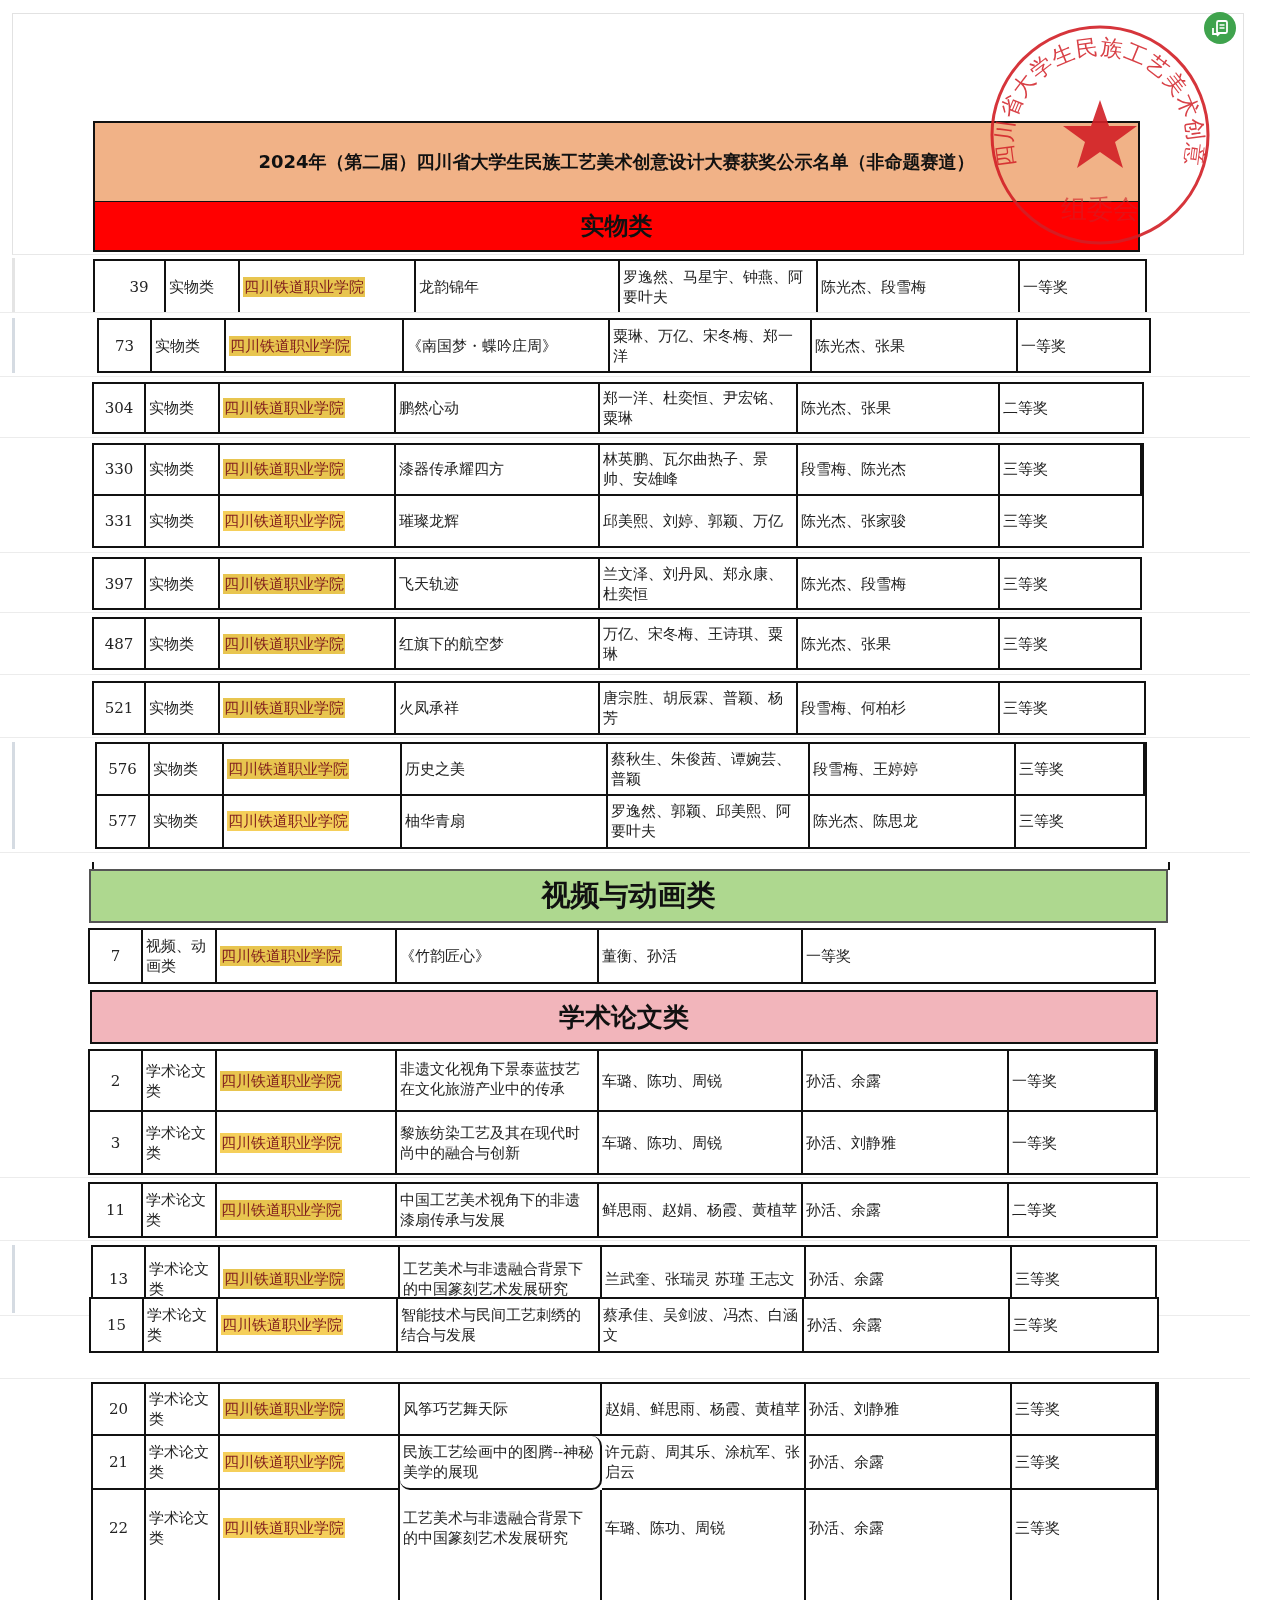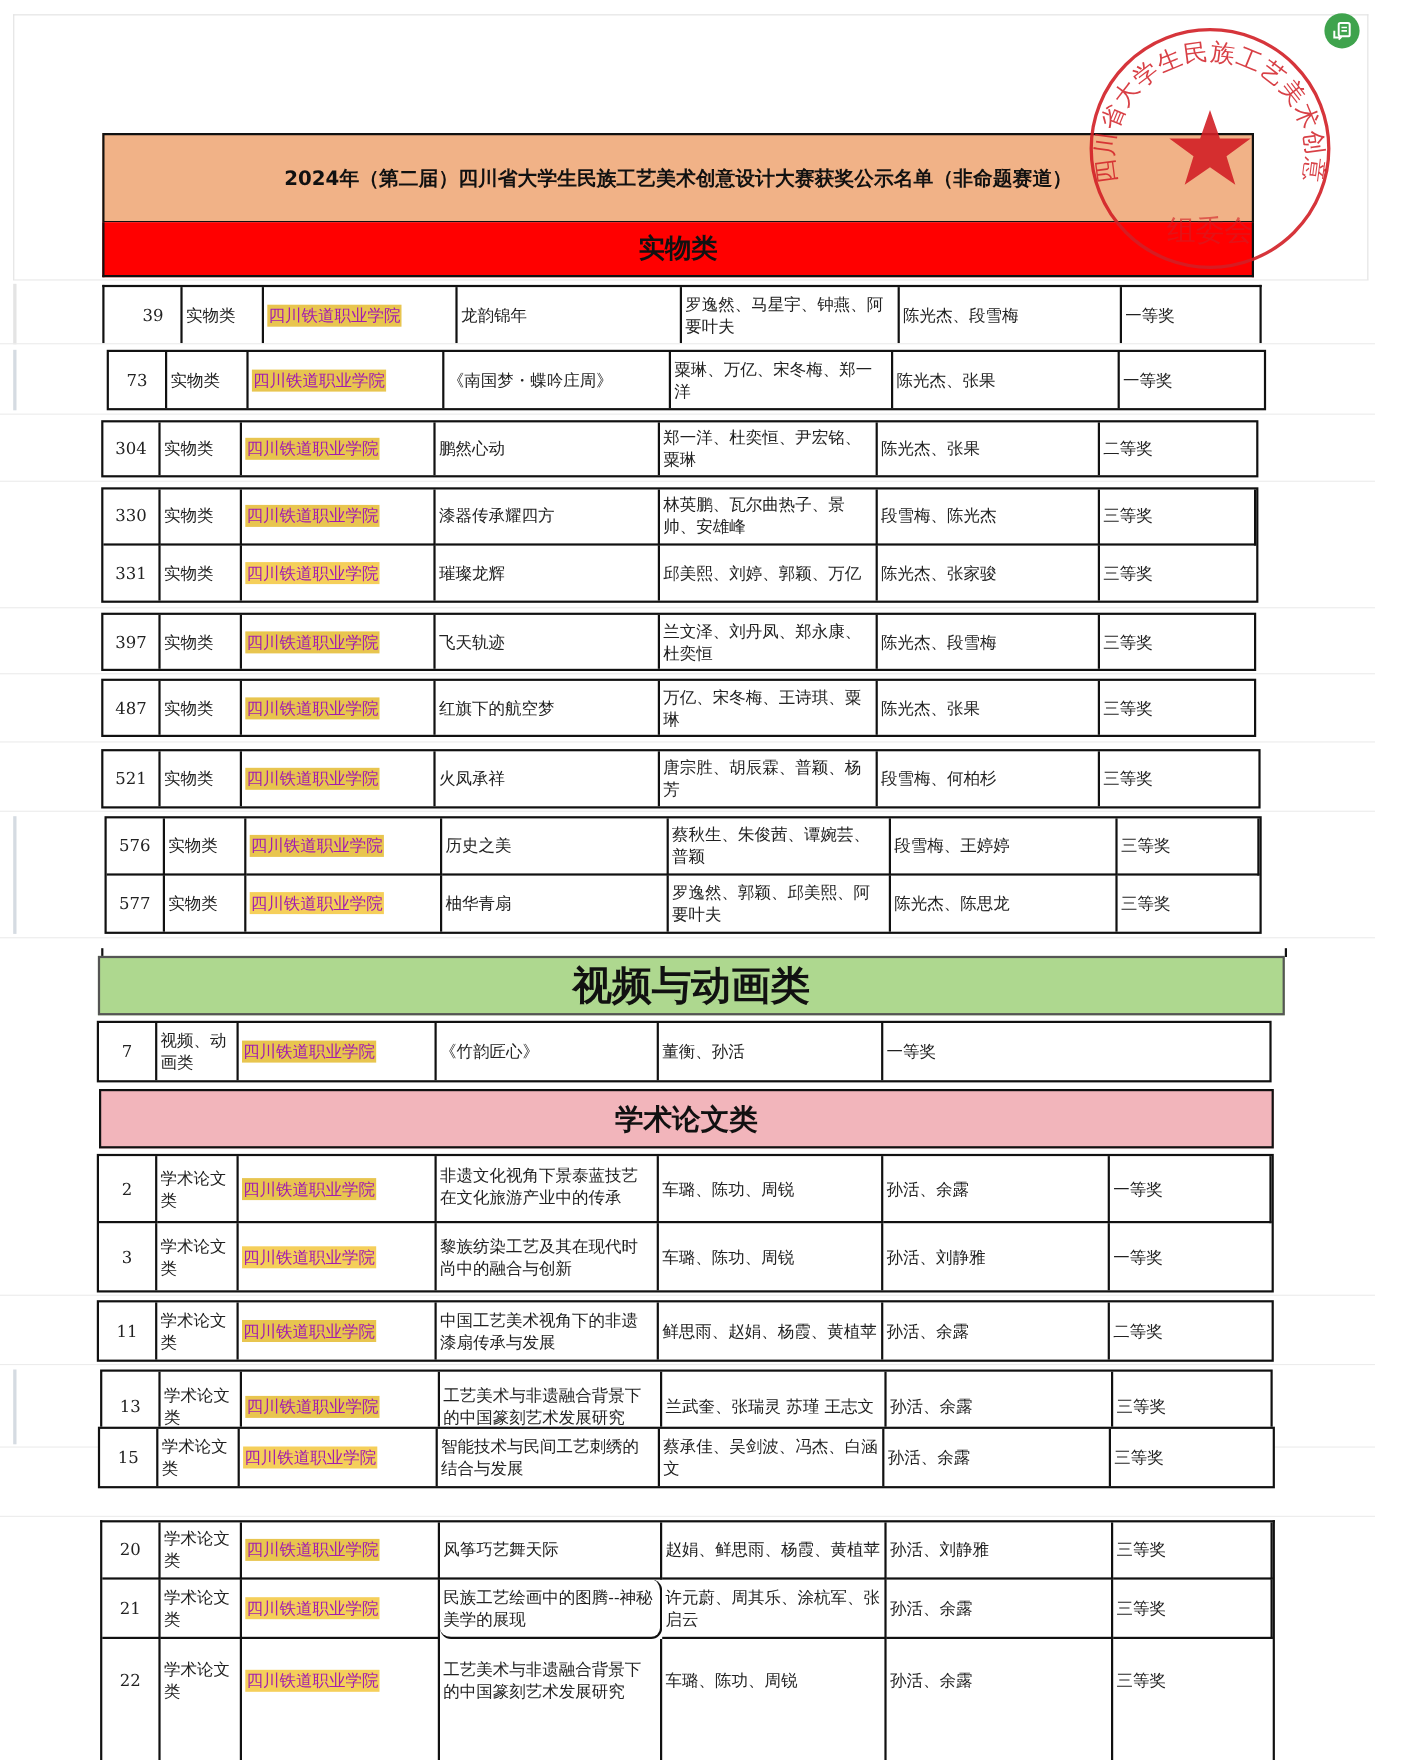--- a/index.html
+++ b/index.html
@@ -10,30 +10,30 @@
                 border: 1px solid #e2e2e2; border-bottom: 1px solid #e8e8e8; }
 
   .header-block { position: absolute; left: 93px; top: 121px; width: 1047px; }
   .title-row { height: 78px; background: #f1b287; border: 2px solid #111; border-bottom: 1px solid #111;
                display: flex; align-items: center; justify-content: center;
                font-family: "DejaVu Sans", "Liberation Sans", sans-serif; font-weight: bold; font-size: 18px; color: #111; }
   .section-bar { display: flex; align-items: center; justify-content: center;
                  font-family: "DejaVu Sans", "Liberation Sans", sans-serif; font-weight: bold; color: #111;
                  border: 2px solid #111; }
   .section-red { height: 48px; background: #ff0000; font-size: 24px; border-top: none; }
-  .section-green { position: absolute; left: 89px; top: 869px; width: 1075px; height: 50px; background: #aed88f; font-size: 36px; border-color: #555; }
+  .section-green { position: absolute; left: 89px; top: 869px; width: 1075px; height: 50px; background: #aed88f; font-size: 29px; border-color: #555; }
   .section-pink { position: absolute; left: 90px; top: 990px; width: 1064px; height: 50px; background: #f2b5bb; font-size: 26px; }
 
   .row { position: absolute; display: grid; background: #fff;
          border: 2px solid #111; box-sizing: border-box; font-size: 15px; }
   .row > .cell { border-right: 2px solid #111; display: flex; align-items: center; padding: 0 3px; box-sizing: border-box; line-height: 20px; overflow: hidden; }
   .row > .cell:last-child { border-right: none; }
   .cell.num { justify-content: center; font-size: 15px; }
   .cell.wrap { white-space: normal; word-break: break-all; }
-  .hl { background: #e8c54f; color: #a21caf; padding: 0 1px; }
+  .hl { background: #e8c54f; color: #7f1d1d; padding: 0 1px; }
 
   .grid-a { grid-template-columns: 52px 74px 176px 204px 198px 202px 1fr; }
   .grid-b { grid-template-columns: 53px 74px 178px 206px 202px 206px 1fr; }
   .grid-c { grid-template-columns: 53px 74px 180px 202px 204px 206px 1fr; }
 
   .seam { position: absolute; left: 0; width: 1250px; height: 1px; background: #ececec; }
   .left-edge { position: absolute; left: 12px; width: 3px; background: #d5dbe2; }
 
   .stamp { position: absolute; left: 987px; top: 22px; width: 226px; height: 226px; pointer-events: none; }
   .app-badge { position: absolute; left: 1204px; top: 12px; width: 32px; height: 32px; border-radius: 50%;

